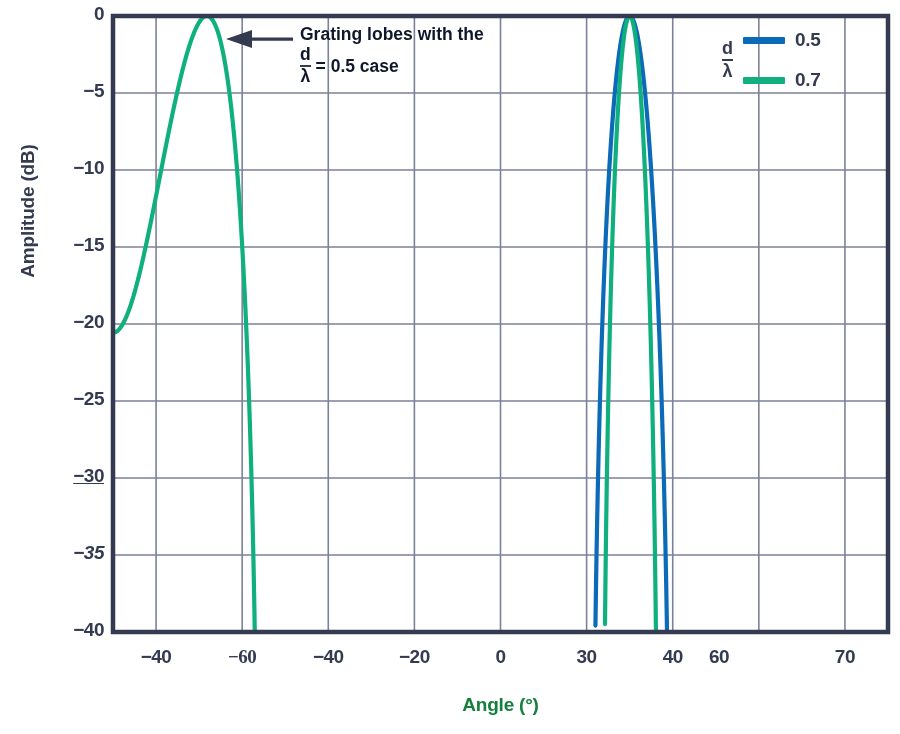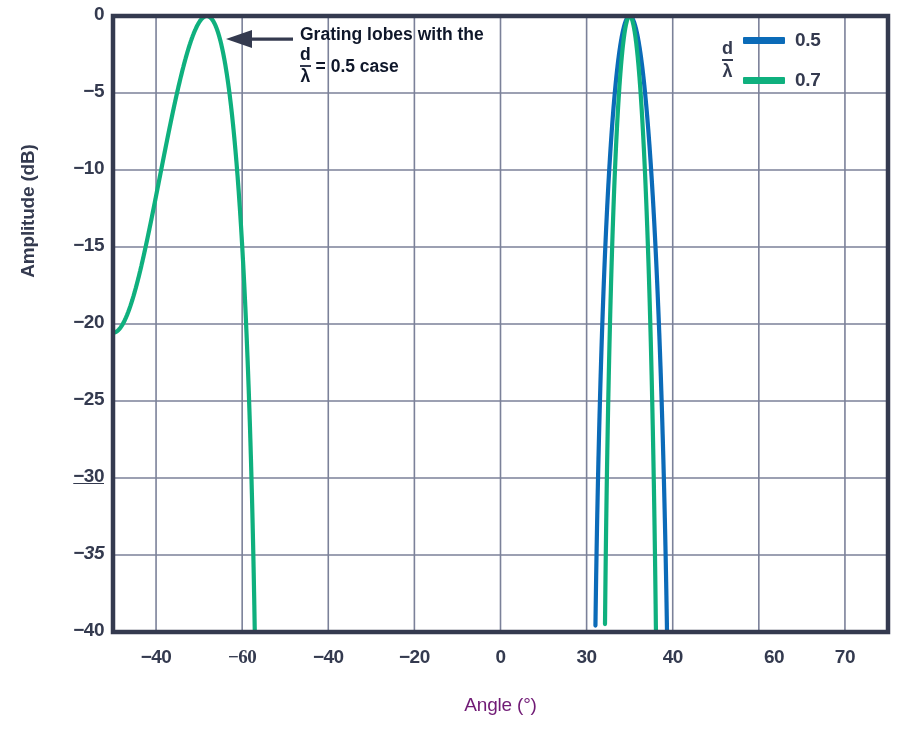--- a/index.html
+++ b/index.html
@@ -36,23 +36,23 @@
     color: #343a4f;
     white-space: nowrap;
   }
   .xlabel {
     position: absolute;
     left: 113px;
     top: 694px;
     width: 775px;
     text-align: center;
     font-size: 19px;
-    font-weight: normal;
+    font-weight: bold;
     letter-spacing: -0.2px;
-    color: #701a75;
+    color: #15803d;
   }
   .ytick {
     position: absolute;
     right: 0;
     width: 60px;
     text-align: right;
     font-size: 19px;
     font-weight: bold;
     color: #343a4f;
     letter-spacing: -0.5px;
@@ -213,21 +213,21 @@
       </div>
     </div>
   <div id="xtick-layer">
       <div class="xtick" style="left: 156.056px;">−40</div>
       <div class="xtick" style="left: 242.167px; font-family: Liberation Serif, serif;">−60</div>
       <div class="xtick" style="left: 328.278px;">−40</div>
       <div class="xtick" style="left: 414.389px;">−20</div>
       <div class="xtick" style="left: 500.5px;">0</div>
       <div class="xtick" style="left: 586.611px;">30</div>
       <div class="xtick" style="left: 672.722px;">40</div>
-      <div class="xtick" style="left: 774px;">60</div>
+      <div class="xtick" style="left: 719px;">60</div>
       <div class="xtick" style="left: 844.944px;">70</div>
     </div>
 
   <div class="annotation">
     <div>Grating lobes with the</div>
     <div>
       <span class="frac">
         <span class="num">d</span>
         <span class="bar"></span>
         <span class="den">λ</span>

